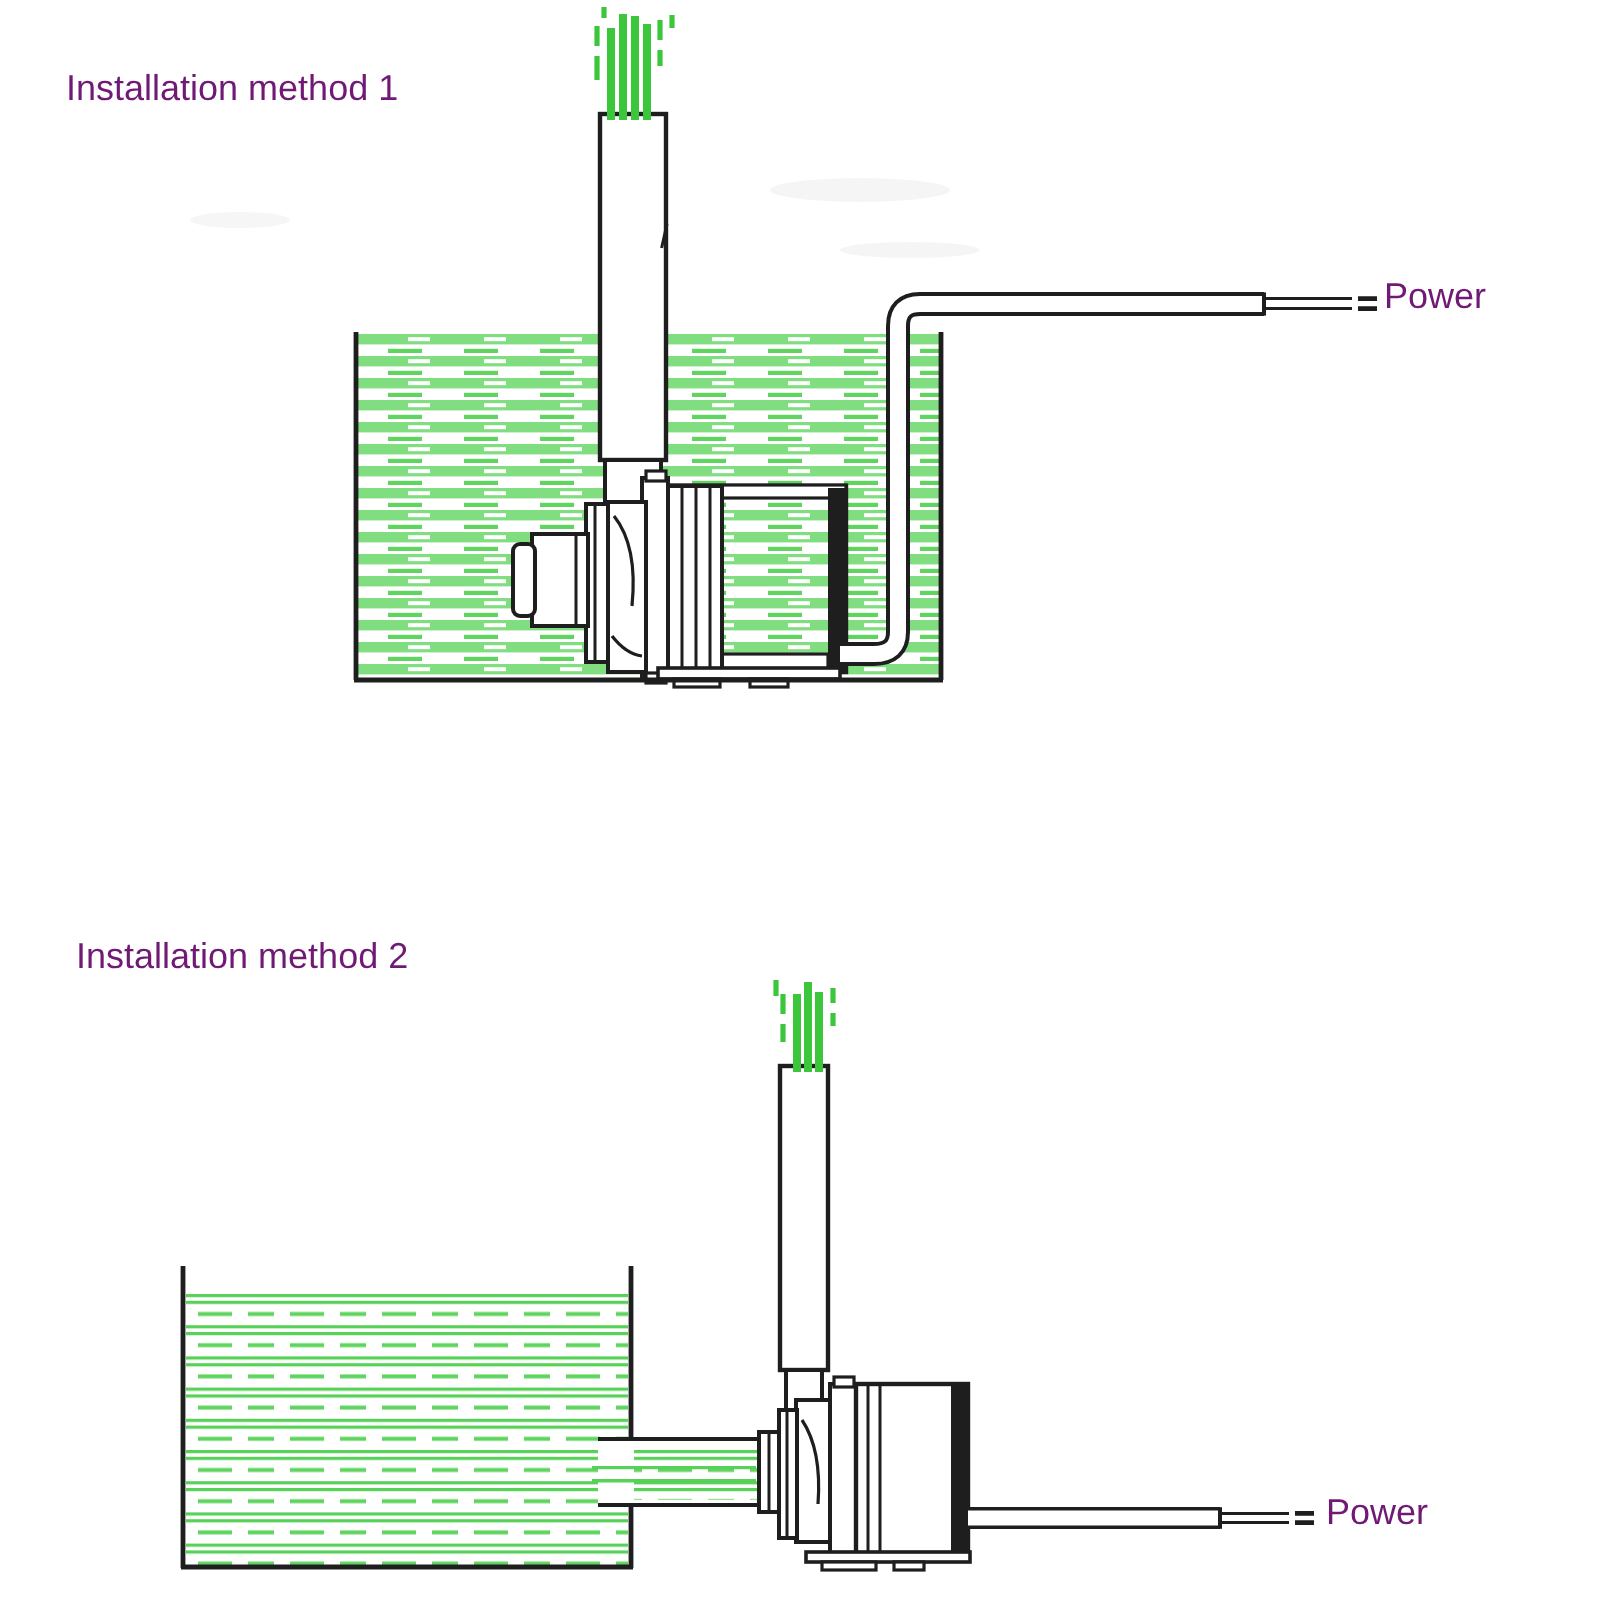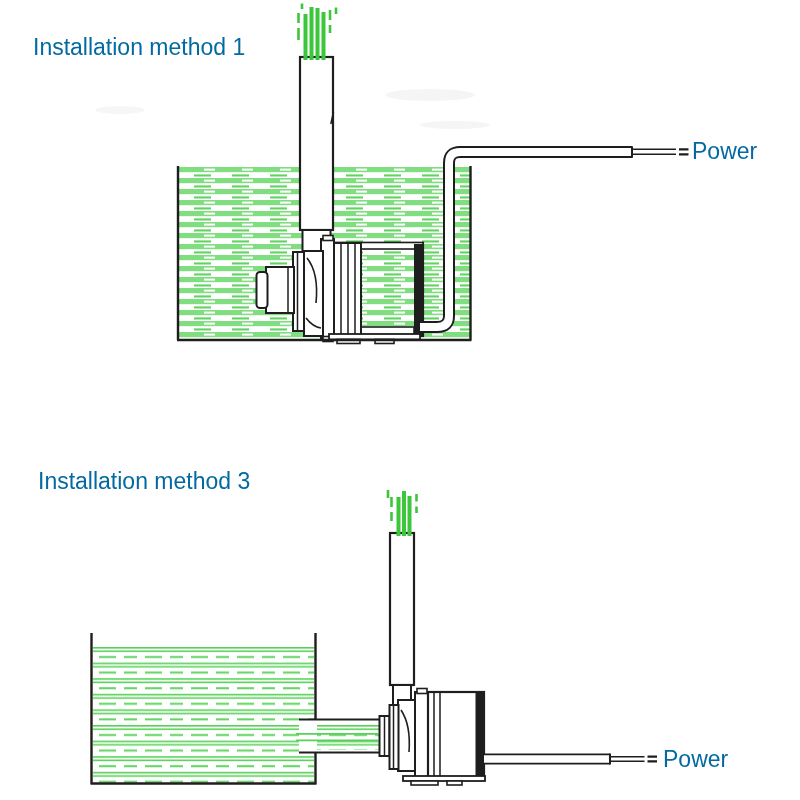--- a/index.html
+++ b/index.html
@@ -10,21 +10,21 @@
     --spray-green:#3cc63c;
     --bg:#ffffff;
   }
   html,body{margin:0;padding:0;background:#fff;}
   .canvas{
     position:relative;width:800px;height:800px;background:var(--bg);
     font-family:"Liberation Sans", sans-serif;overflow:hidden;
   }
   .canvas svg{position:absolute;left:0;top:0;}
   .label{
-    position:absolute;color:#0369a1;font-size:23px;line-height:1.1;
+    position:absolute;color:#701a75;font-size:18px;line-height:1.1;
     white-space:nowrap;letter-spacing:0px;
   }
   
   .ink{stroke:var(--line-black);}
   .nofill{fill:none;}
   .wfill{fill:#ffffff;}
   .dark{fill:var(--line-black);stroke:none;}
   .thin{stroke:var(--line-black);stroke-width:1.5;fill:none;}
   .curve{stroke:var(--line-black);stroke-width:1.6;fill:none;}
   .p-band{fill:var(--water-band-green);}
@@ -184,16 +184,16 @@
 
       <g class="spray">
         <path class="bar" d="M398.5 536 V497 M404 536 V491 M409.5 536 V496"></path>
         <path class="dash" d="M391.5 497 V507 M391.5 512 V521 M416.5 494 V501.5 M416.5 506.5 V513 M388 490 V498"></path>
       </g>
     </g>
   </svg>
 
   <div class="label" style="left:33px;top:35px">Installation method 1</div>
   <div class="label" style="left:692px;top:139px">Power</div>
-  <div class="label" style="left:38px;top:469px">Installation method 3</div>
+  <div class="label" style="left:38px;top:469px">Installation method 2</div>
   <div class="label" style="left:663px;top:747px">Power</div>
 
 </div>
 
 </body></html>

